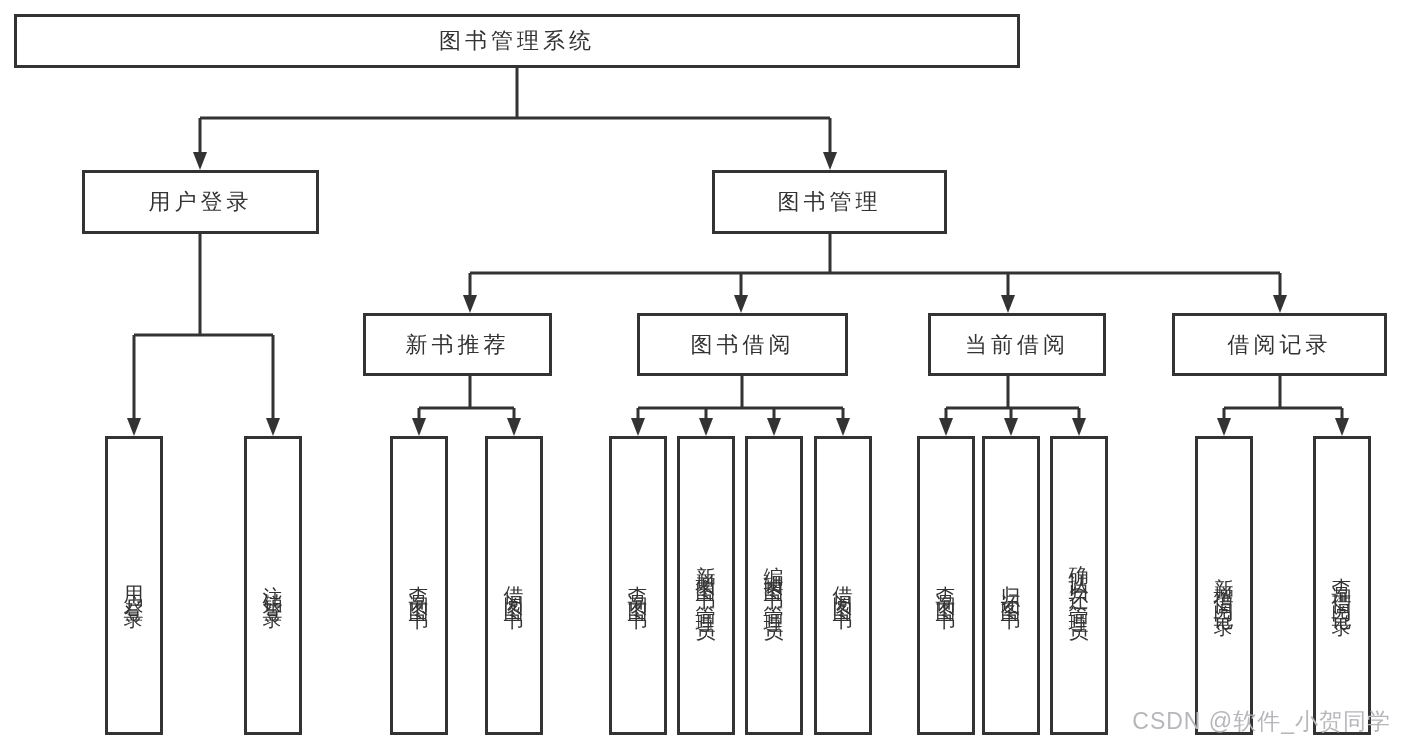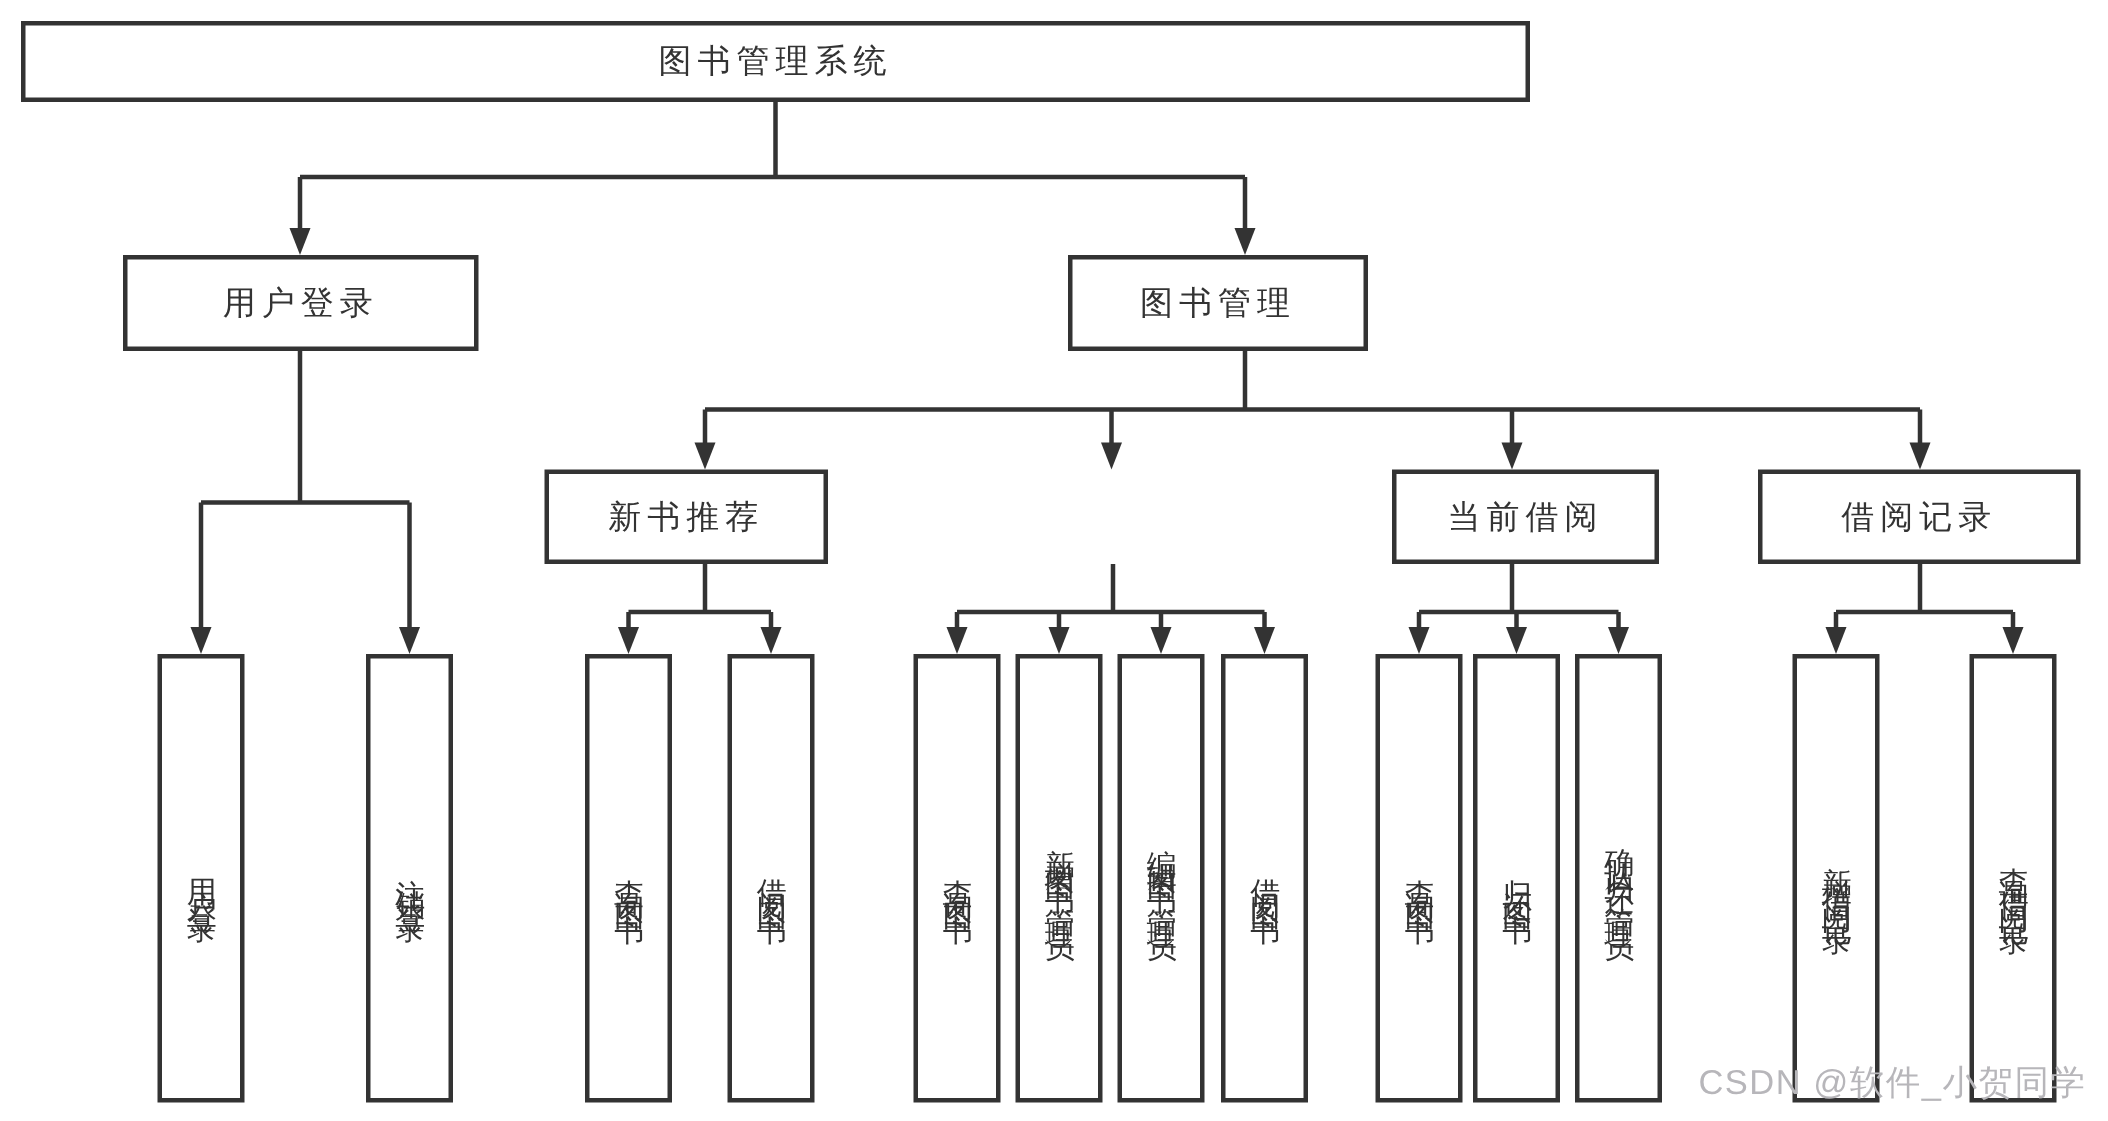--- a/index.html
+++ b/index.html
@@ -99,23 +99,24 @@
       <polygon points="1072,418 1086,418 1079,436"></polygon>
 
       <polygon points="1217,418 1231,418 1224,436"></polygon>
       <polygon points="1335,418 1349,418 1342,436"></polygon>
     </g>
   </svg>
 
   <div class="node h-node" style="left:14px; top:14px; width:1006px; height:54px;">图书管理系统</div>
 
   <div class="node h-node" style="left:82px; top:170px; width:237px; height:64px;">用户登录</div>
-  <div class="node h-node" style="left:712px; top:170px; width:200px; height:64px;">图书管理</div>
+  <div class="node h-node" style="left:712px; top:170px; width:235px; height:64px;">图书管理</div>
 
   <div class="node h-node" style="left:363px; top:313px; width:189px; height:63px;">新书推荐</div>
+  <div class="node h-node" style="left:637px; top:313px; width:211px; height:63px;">图书借阅</div>
   <div class="node h-node" style="left:928px; top:313px; width:178px; height:63px;">当前借阅</div>
   <div class="node h-node" style="left:1172px; top:313px; width:215px; height:63px;">借阅记录</div>
 
   <div class="node leaf" style="left:105px; top:436px; width:58px; height:299px;">用户登录</div>
   <div class="node leaf" style="left:244px; top:436px; width:58px; height:299px;">注销登录</div>
 
   <div class="node leaf" style="left:390px; top:436px; width:58px; height:299px;">查询图书</div>
   <div class="node leaf" style="left:485px; top:436px; width:58px; height:299px;">借阅图书</div>
 
   <div class="node leaf" style="left:609px; top:436px; width:58px; height:299px;">查询图书</div>

